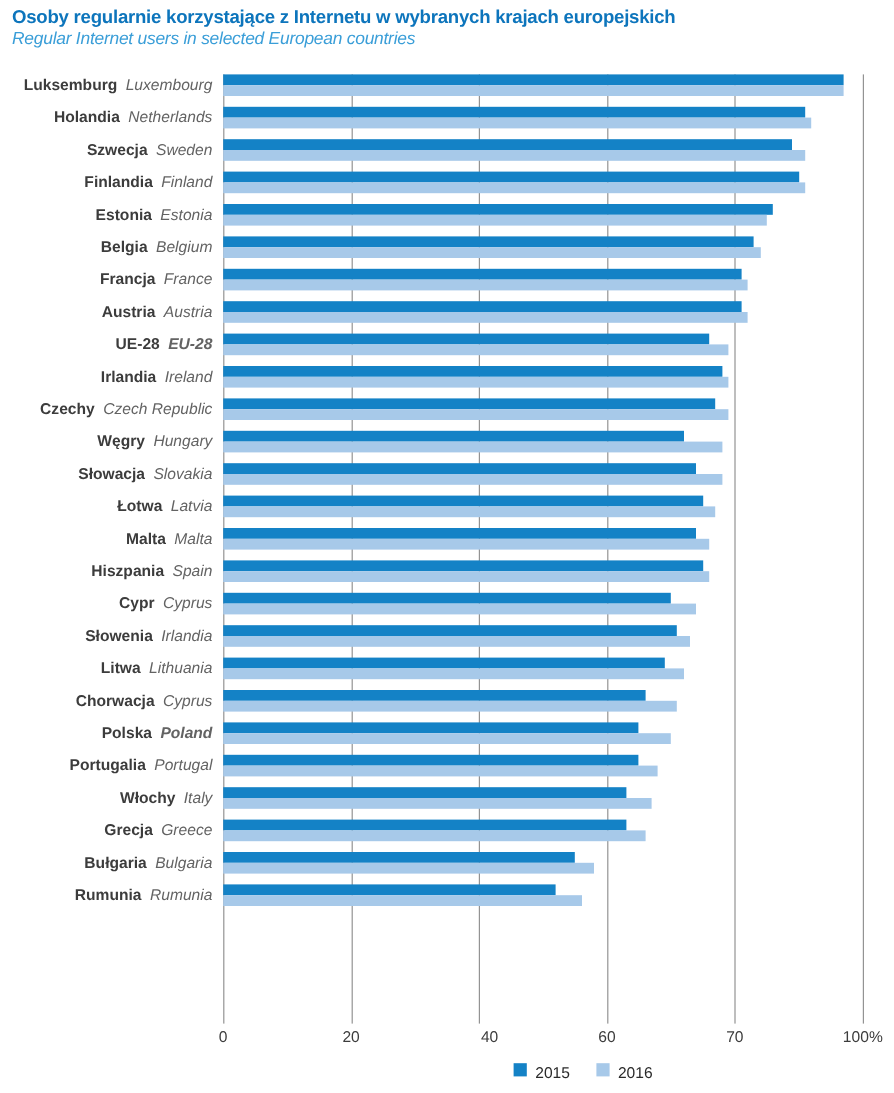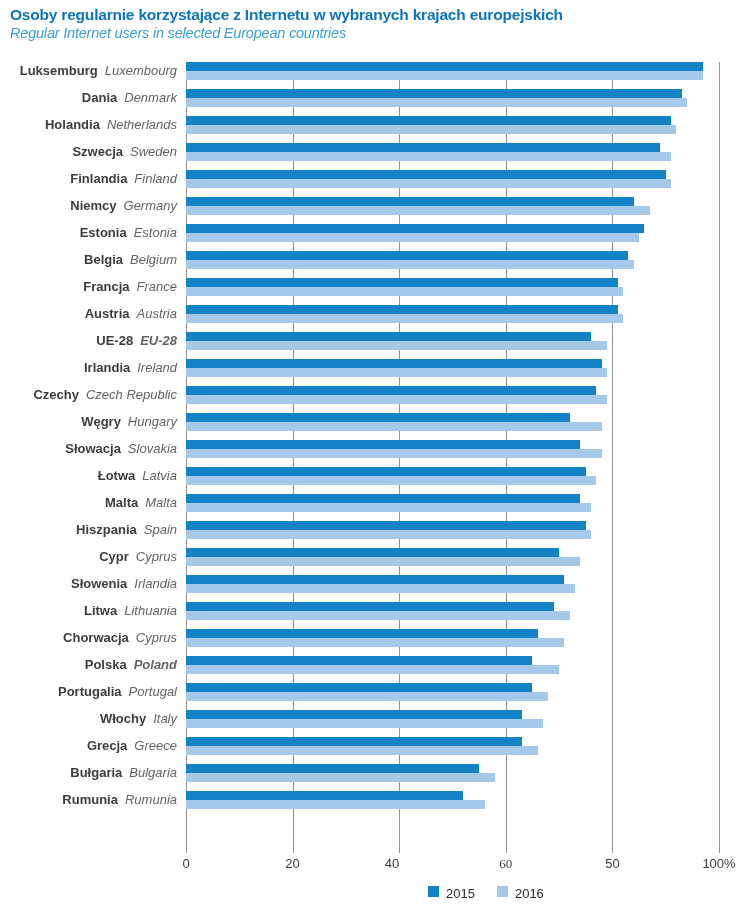--- a/index.html
+++ b/index.html
@@ -63,43 +63,33 @@
         <div class="gridline" style="left: 426.4px;"></div>
         <div class="gridline" style="left: 533px;"></div>
       </div>
     <div class="rows" id="rows">
         <div class="row">
           <div class="rowlab"><span class="pl">Luksemburg</span><span class="en">Luxembourg</span></div>
           <div class="bar s0" style="width: 517px;"></div>
           <div class="bar s1" style="width: 517px;"></div>
         </div>
         <div class="row">
-          <div class="rowlab"><span class="pl">Dania</span><span class="en">Denmark</span></div>
-          <div class="bar s0" style="width: 495.7px;"></div>
-          <div class="bar s1" style="width: 501px;"></div>
-        </div>
-        <div class="row">
           <div class="rowlab"><span class="pl">Holandia</span><span class="en">Netherlands</span></div>
           <div class="bar s0" style="width: 485px;"></div>
           <div class="bar s1" style="width: 490.4px;"></div>
         </div>
         <div class="row">
           <div class="rowlab"><span class="pl">Szwecja</span><span class="en">Sweden</span></div>
           <div class="bar s0" style="width: 474.4px;"></div>
           <div class="bar s1" style="width: 485px;"></div>
         </div>
         <div class="row">
           <div class="rowlab"><span class="pl">Finlandia</span><span class="en">Finland</span></div>
           <div class="bar s0" style="width: 479.7px;"></div>
           <div class="bar s1" style="width: 485px;"></div>
-        </div>
-        <div class="row">
-          <div class="rowlab"><span class="pl">Niemcy</span><span class="en">Germany</span></div>
-          <div class="bar s0" style="width: 447.7px;"></div>
-          <div class="bar s1" style="width: 463.7px;"></div>
         </div>
         <div class="row">
           <div class="rowlab"><span class="pl">Estonia</span><span class="en">Estonia</span></div>
           <div class="bar s0" style="width: 458.4px;"></div>
           <div class="bar s1" style="width: 453.1px;"></div>
         </div>
         <div class="row">
           <div class="rowlab"><span class="pl">Belgia</span><span class="en">Belgium</span></div>
           <div class="bar s0" style="width: 442.4px;"></div>
           <div class="bar s1" style="width: 447.7px;"></div>
@@ -206,25 +196,25 @@
         </div>
       </div>
   </div>
 
   <div class="ticks" id="ticks">
       <div class="tickmark" style="left: 0px;"></div>
       <div class="ticklabel" style="left: 0px;">0</div>
       <div class="tickmark" style="left: 106.6px;"></div>
       <div class="ticklabel" style="left: 106.6px;">20</div>
       <div class="tickmark" style="left: 213.2px;"></div>
-      <div class="ticklabel" style="left: 206px; text-align: right;">40</div>
+      <div class="ticklabel" style="left: 222px; text-align: right;">40</div>
       <div class="tickmark" style="left: 319.8px;"></div>
-      <div class="ticklabel" style="left: 319.8px; font-family: Liberation Serif, serif;">60</div>
+      <div class="ticklabel" style="left: 319.8px;">60</div>
       <div class="tickmark" style="left: 426.4px;"></div>
-      <div class="ticklabel" style="left: 426.4px;">50</div>
+      <div class="ticklabel" style="left: 426.4px;">70</div>
       <div class="tickmark" style="left: 533px;"></div>
       <div class="ticklabel" style="left: 533px;">100%</div>
     </div>
 
   <div class="legend">
     <span class="swatch s0"></span>
     <span class="ltext">2015</span>
     <span class="swatch s1"></span>
     <span class="ltext">2016</span>
   </div>

